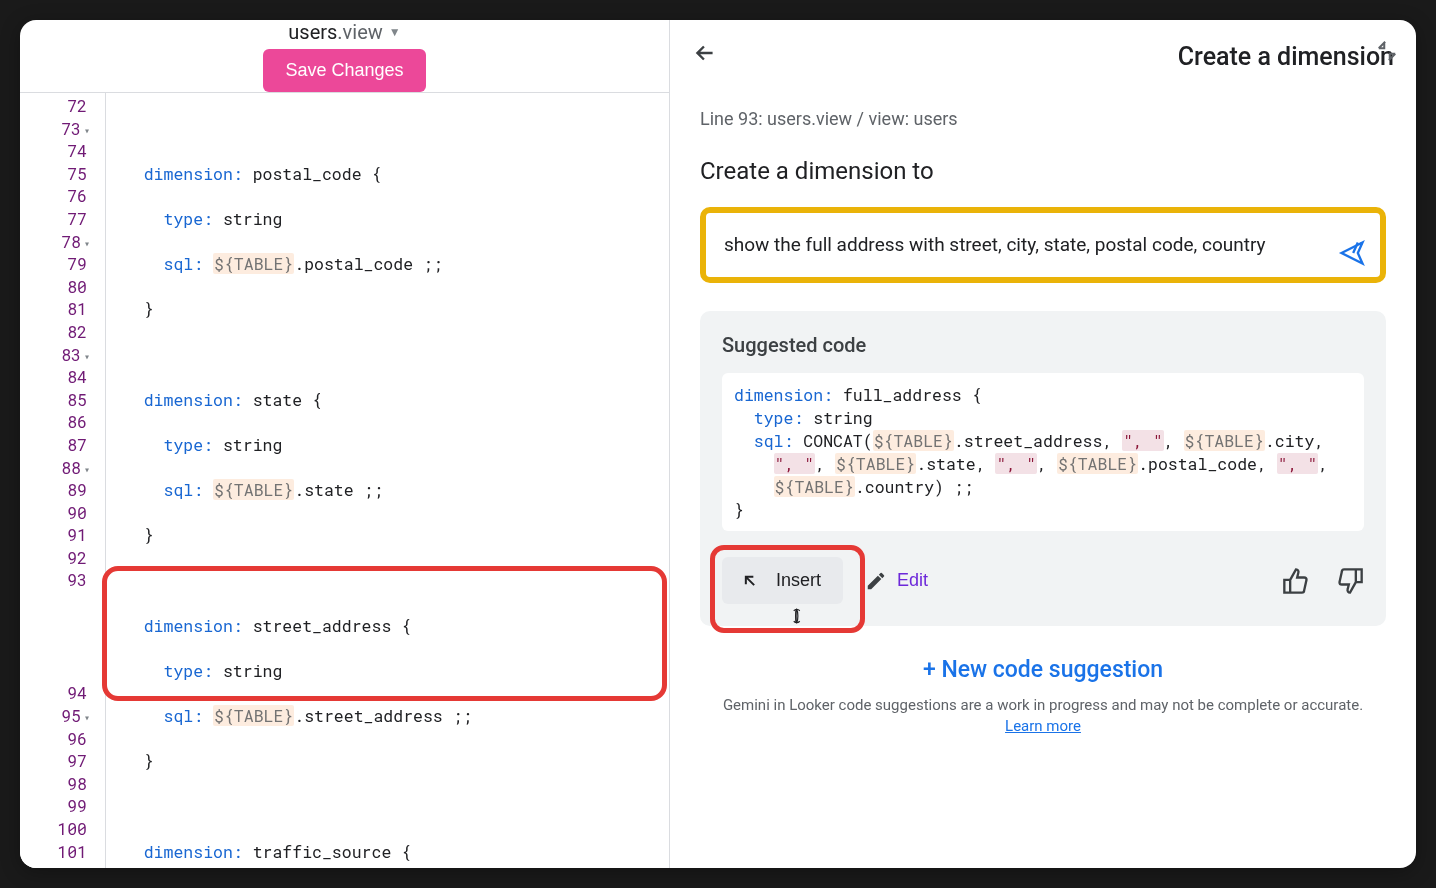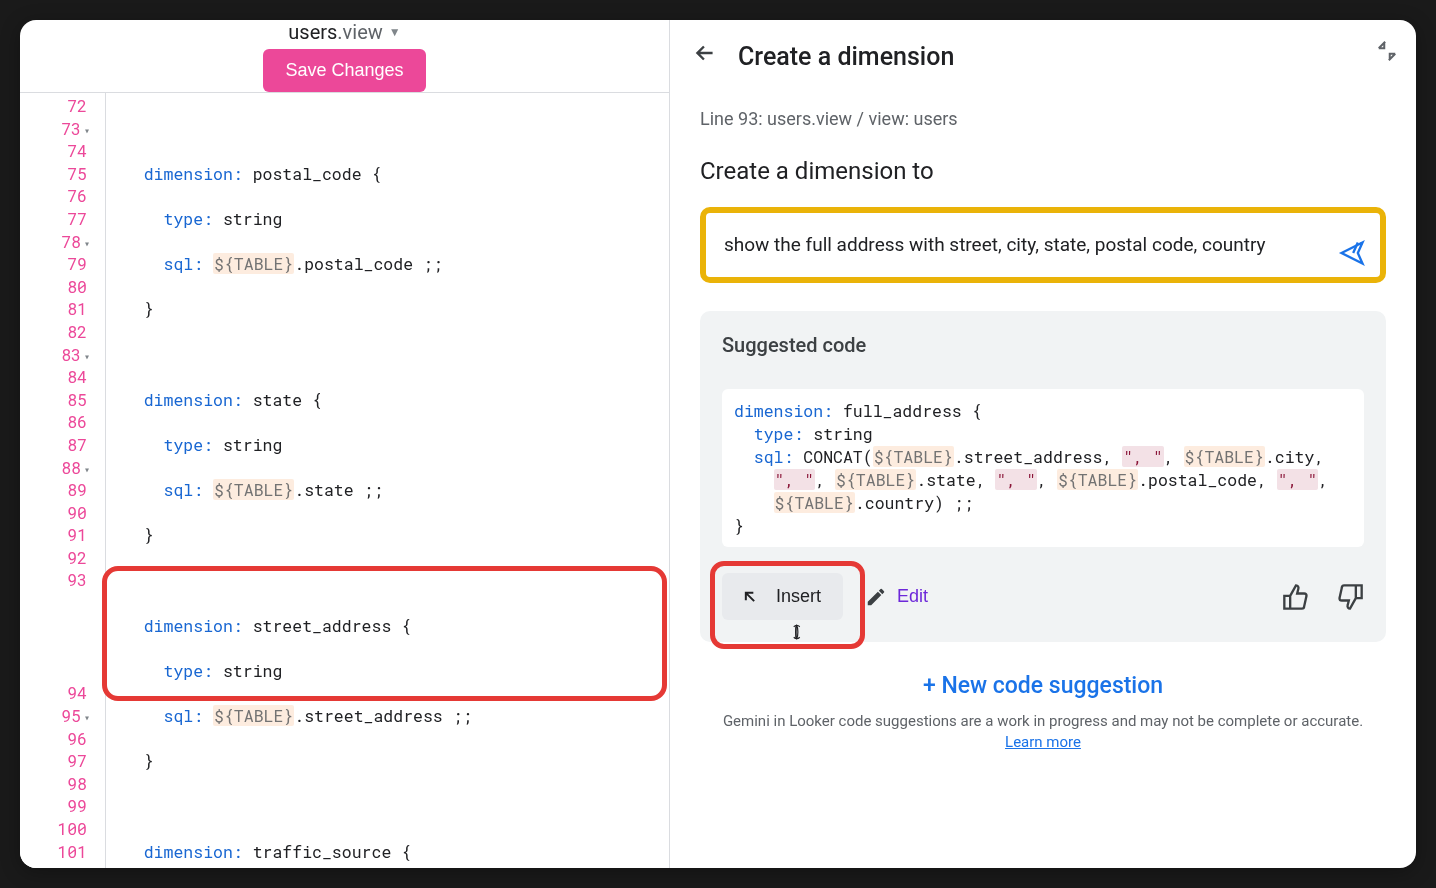--- a/index.html
+++ b/index.html
@@ -62,21 +62,21 @@
     overflow: hidden;
     border-top: 1px solid #dadce0;
     position: relative;
   }
   .gutter {
     width: 86px;
     background: #fff;
     border-right: 1px solid #dadce0;
     text-align: right;
     padding-right: 18px;
-    color: #ec4899;
+    color: #701a75;
     user-select: none;
     padding-top: 2px;
   }
   .gutter div { height: 22.6px; }
   .gutter .fold::after { content: "▾"; font-size: 10px; margin-left: 0px; color:#80868b; position: relative; top:-1px; left:3px;}
   .code-col {
     flex: 1;
     padding-left: 8px;
     padding-top: 2px;
     white-space: pre;
@@ -105,20 +105,21 @@
     display: flex;
     flex-direction: column;
     padding: 0;
   }
   .right-header {
     display: flex;
     align-items: center;
     padding: 18px 22px;
     min-height: 72px;
     position: relative;
+    justify-content: space-between;
   }
   .back-arrow {
     font-size: 24px;
     color: #3c4043;
     margin-right: 20px;
     cursor: pointer;
   }
   .panel-title {
     font-size: 25px;
     font-weight: 500;
@@ -165,21 +166,21 @@
   .suggest-card {
     background: #f1f3f4;
     border-radius: 10px;
     padding: 22px 22px 22px 22px;
     position: relative;
   }
   .suggest-title {
     font-size: 20px;
     color: #3c4043;
     font-weight: 500;
-    margin-bottom: 32px;
+    margin-bottom: 16px;
   }
   .code-block {
     background: #fff;
     border-radius: 6px;
     padding: 10px 12px;
     font-family: 'Roboto Mono','SF Mono', Consolas, monospace;
     font-size: 16.5px;
     line-height: 23px;
     white-space: pre-wrap;
     color: #202124;

